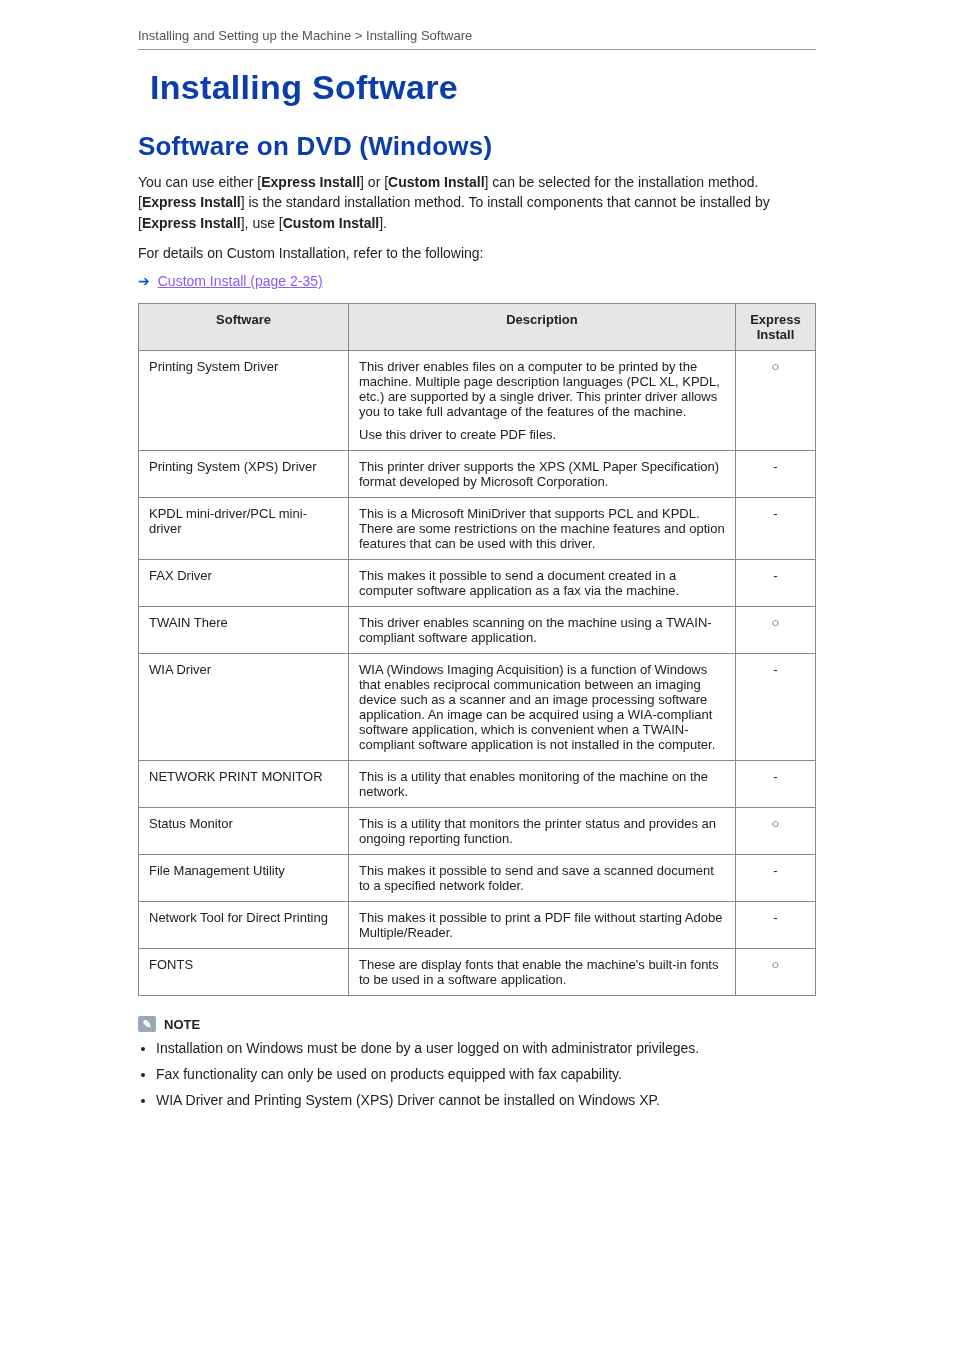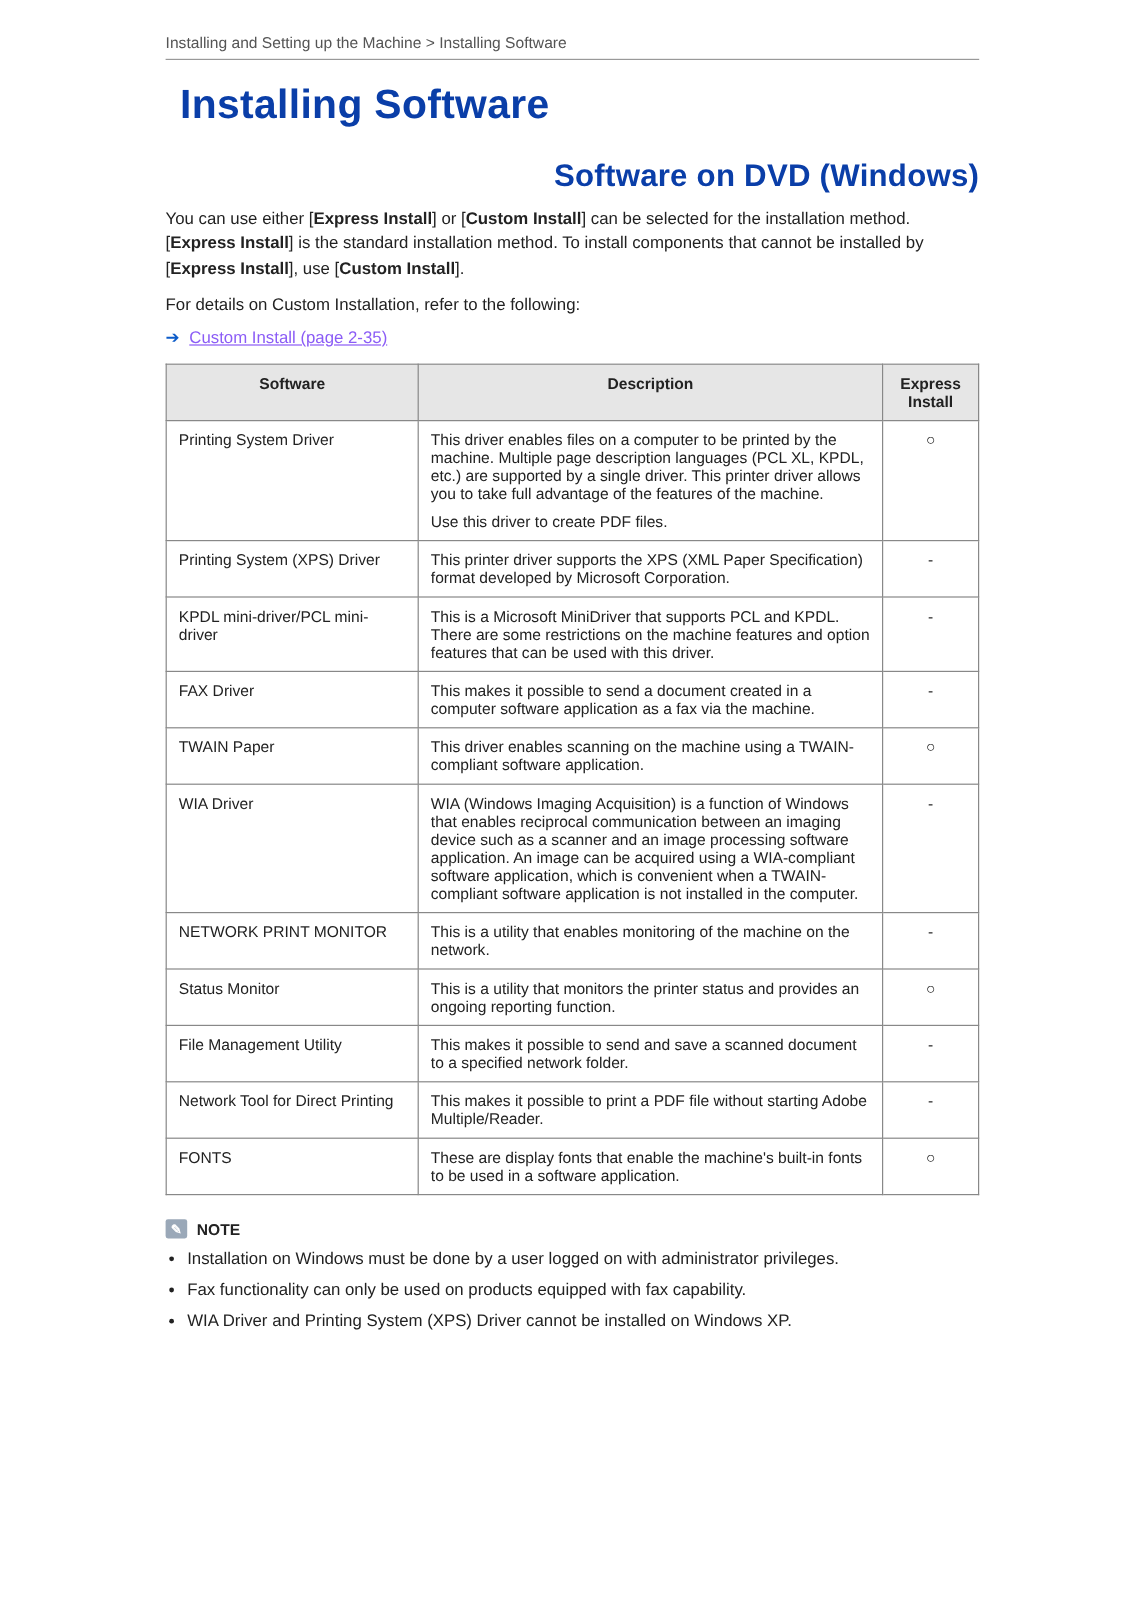--- a/index.html
+++ b/index.html
@@ -36,21 +36,20 @@
     font-size: 14px;
     line-height: 1.45;
     margin: 6px 0 10px 0;
   }
   h2.title-sub {
     color: #0a3ea8;
     font-size: 26px;
     font-weight: 800;
     margin: 24px 0 10px 0;
     letter-spacing: 0.2px;
-    text-align: right;
   }
   .inline-bold { font-weight: 700; }
   .link-row {
     display: flex;
     align-items: center;
     gap: 8px;
     margin: 4px 0 14px 0;
   }
   .arrow-icon {
     color: #0d5cc9;
@@ -178,21 +177,21 @@
         <td>KPDL mini-driver/PCL mini-driver</td>
         <td>This is a Microsoft MiniDriver that supports PCL and KPDL. There are some restrictions on the machine features and option features that can be used with this driver.</td>
         <td class="center">-</td>
       </tr>
       <tr>
         <td>FAX Driver</td>
         <td>This makes it possible to send a document created in a computer software application as a fax via the machine.</td>
         <td class="center">-</td>
       </tr>
       <tr>
-        <td>TWAIN Paper</td>
+        <td>TWAIN There</td>
         <td>This driver enables scanning on the machine using a TWAIN-compliant software application.</td>
         <td class="center">○</td>
       </tr>
       <tr>
         <td>WIA Driver</td>
         <td>WIA (Windows Imaging Acquisition) is a function of Windows that enables reciprocal communication between an imaging device such as a scanner and an image processing software application. An image can be acquired using a WIA-compliant software application, which is convenient when a TWAIN-compliant software application is not installed in the computer.</td>
         <td class="center">-</td>
       </tr>
       <tr>
         <td>NETWORK PRINT MONITOR</td>

